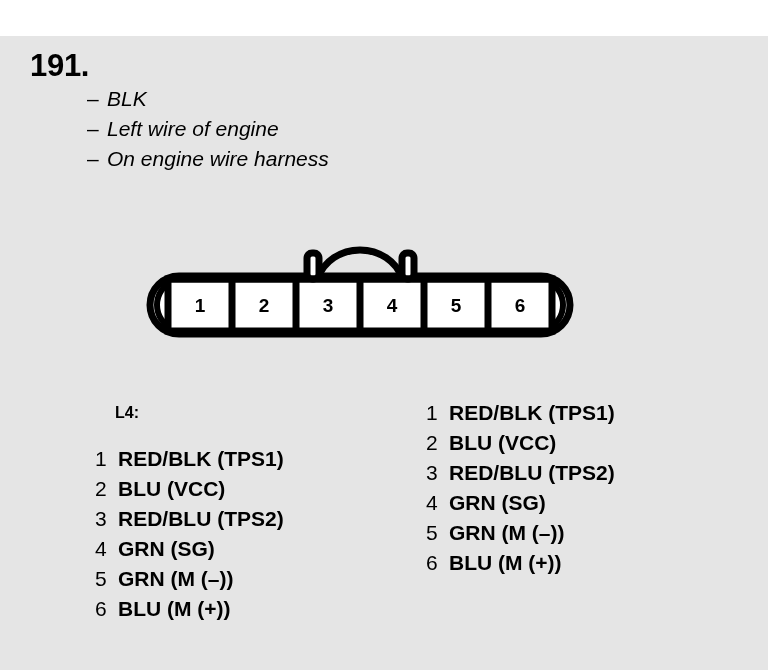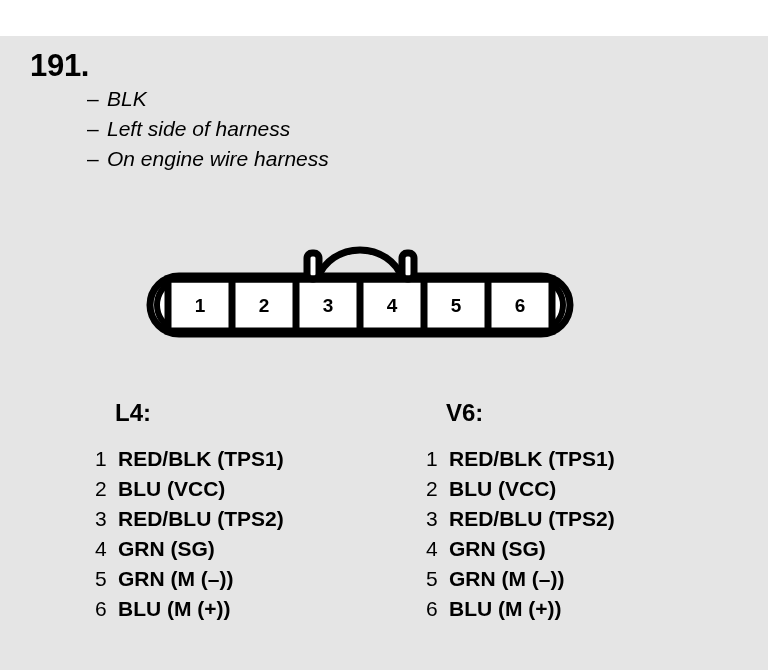--- a/index.html
+++ b/index.html
@@ -87,21 +87,21 @@
 
   
   .pinout-column {
     position: absolute;
     top: 362px;
   }
   #pinout-column-l4 { left: 95px; }
   #pinout-column-v6 { left: 426px; }
 
   .column-heading {
-    font-size: 24px;
+    font-size: 16px;
     font-weight: bold;
     line-height: 30px;
     margin-left: 20px;
     margin-bottom: 16px;
     white-space: nowrap;
   }
   .pin-list {
     list-style: none;
     margin: 0;
     padding: 0;
@@ -133,21 +133,21 @@
     </div>
   </div>
 
   <ul id="bullet-list">
     <li class="bullet-item">
       <span class="bullet-dash">–</span>
       <span class="bullet-text">BLK</span>
     </li>
     <li class="bullet-item">
       <span class="bullet-dash">–</span>
-      <span class="bullet-text">Left side of harness</span>
+      <span class="bullet-text">Left wire of engine</span>
     </li>
     <li class="bullet-item">
       <span class="bullet-dash">–</span>
       <span class="bullet-text">On engine wire harness</span>
     </li>
   </ul>
 
   <div id="connector-diagram">
     <svg id="connector-svg" viewBox="0 0 440 110" xmlns="http://www.w3.org/2000/svg">
 
@@ -203,21 +203,20 @@
         <span class="pin-row-label">GRN (M (–))</span>
       </li>
       <li class="pin-row">
         <span class="pin-row-number">6</span>
         <span class="pin-row-label">BLU (M (+))</span>
       </li>
     </ul>
   </div>
 
   <div id="pinout-column-v6" class="pinout-column">
-    <div class="column-heading">V6:</div>
     <ul class="pin-list">
       <li class="pin-row">
         <span class="pin-row-number">1</span>
         <span class="pin-row-label">RED/BLK (TPS1)</span>
       </li>
       <li class="pin-row">
         <span class="pin-row-number">2</span>
         <span class="pin-row-label">BLU (VCC)</span>
       </li>
       <li class="pin-row">

